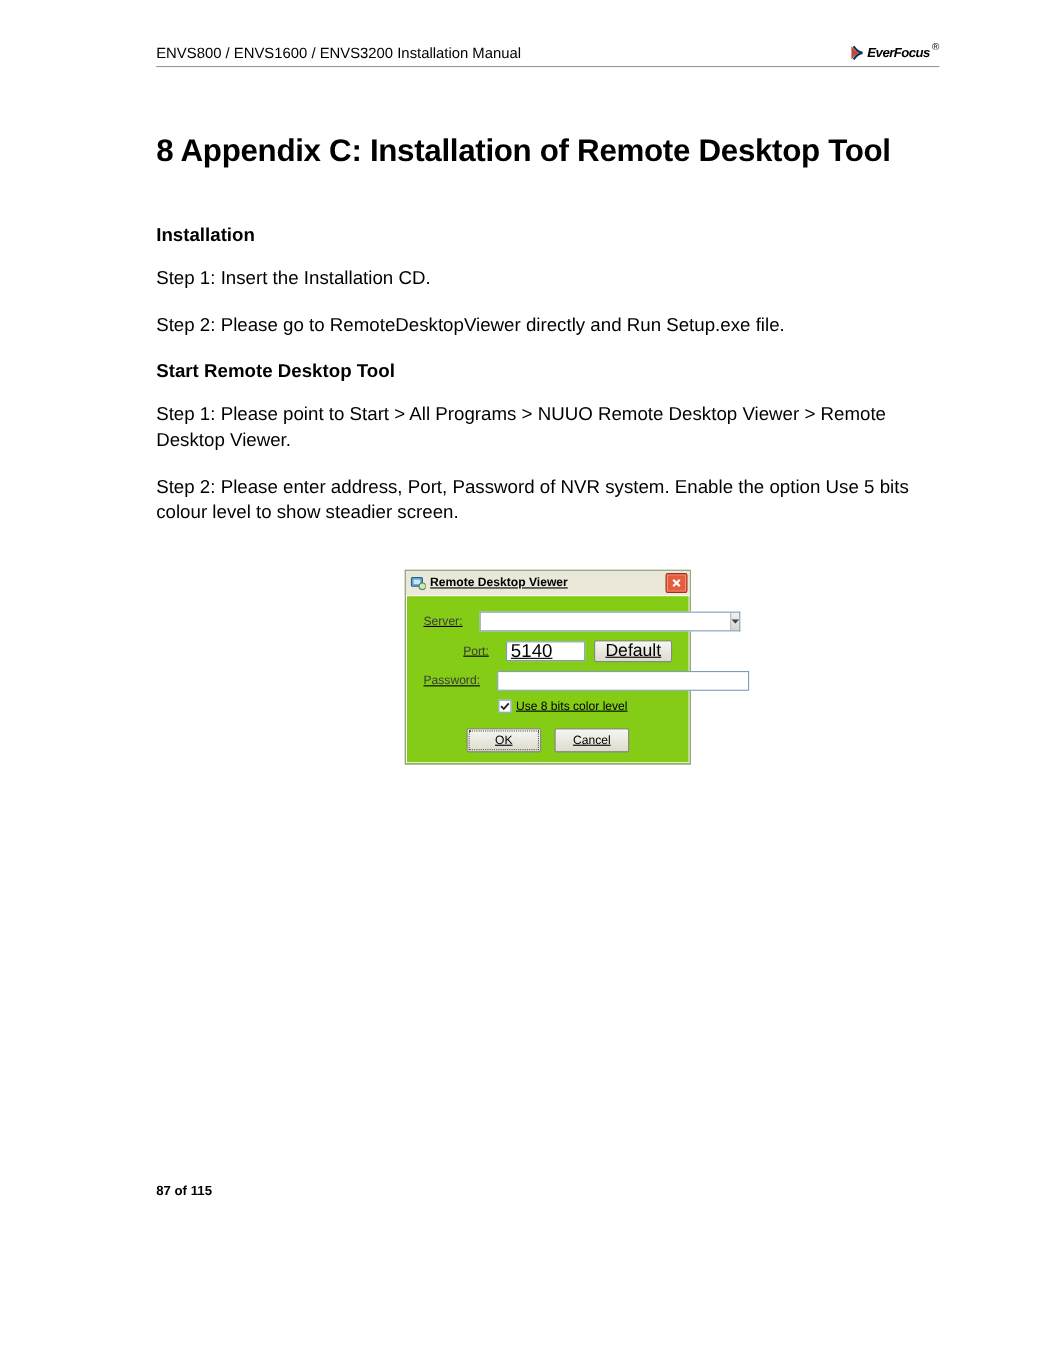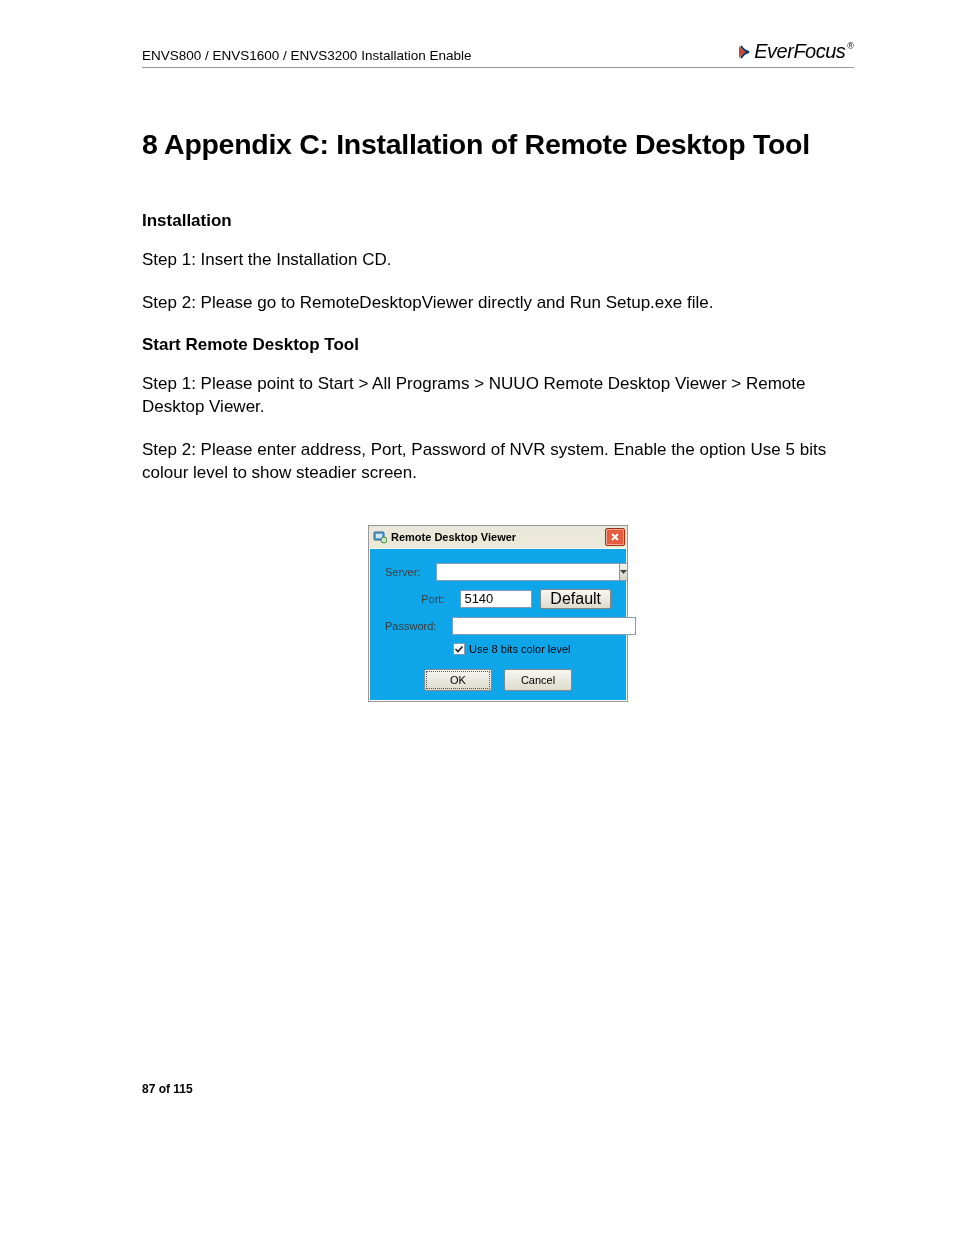--- a/index.html
+++ b/index.html
@@ -30,21 +30,21 @@
   }
   .brand {
     display: flex;
     align-items: center;
     gap: 2px;
   }
   .brand-icon {
     width: 16px; height: 16px;
     display:inline-block;
   }
-  .brand-text { font-weight: normal; font-size: 20px; font-style: italic; letter-spacing: -0.5px; }
+  .brand-text { font-weight: bold; font-size: 12px; font-style: italic; letter-spacing: -0.5px; }
   .brand-reg { font-size: 9px; position: relative; top: -6px; color:#000;}
   h1.title {
     font-size: 28.5px;
     font-weight: bold;
     margin: 0 0 50px 0;
     letter-spacing: -0.3px;
   }
   h2.sub {
     font-size: 17px;
     font-weight: bold;
@@ -56,26 +56,27 @@
     margin: 0 0 20px 0;
   }
   .dialog-wrap {
     display:flex;
     justify-content:center;
     margin-top: 40px;
   }
   
   .dlg {
     width: 258px;
-    background: #0ea5e9;
+    background: #84cc16;
     border: 1px solid #999;
     box-shadow: 0 0 0 1px #fff inset;
     font-family: Tahoma, Arial, sans-serif;
     font-size: 11px;
     color: #000;
+    text-decoration: underline;
   }
   .dlg-titlebar {
     height: 22px;
     background: linear-gradient(#e9e7da, #ece9d8);
     display:flex;
     align-items:center;
     justify-content:space-between;
     padding: 0 2px 0 4px;
     border-bottom: 1px solid #fff;
   }
@@ -106,21 +107,21 @@
   .form-row label.fld {
     width: 62px;
     text-align: right;
     padding-right: 16px;
     color:#3b3b3b;
   }
   .txt {
     height: 18px;
     border: 1px solid #7f9db9;
     background:#fff;
-    font-size:13px;
+    font-size:17px;
     padding: 0 3px;
     box-sizing:border-box;
   }
   .server-input { flex:1; }
   .combo-btn {
     width:16px; height:18px;
     border:1px solid #7f9db9;
     border-left:none;
     background: linear-gradient(#f3f3ef,#d8d5c7);
     display:flex; align-items:center; justify-content:center;
@@ -176,21 +177,21 @@
     font-weight:bold;
     margin-top: 380px;
   }
 </style>
 </head>
 <body>
 
 <div class="page">
 
   <div class="hdr">
-    <div class="hdr-left">ENVS800 / ENVS1600 / ENVS3200 Installation Enable</div>
+    <div class="hdr-left">ENVS800 / ENVS1600 / ENVS3200 Installation Manual</div>
     <div class="brand">
       <span class="brand-icon">
         <svg width="16" height="16" viewBox="0 0 16 16">
           <path d="M3 2 Q3 8 3 14 Q6 10 10 8 Q6 6 3 2 Z" fill="#c43"></path>
           <path d="M5 2 Q8 7 13 8 Q8 9 5 14" fill="none" stroke="#06345f" stroke-width="2"></path>
         </svg>
       </span>
       <span class="brand-text">EverFocus</span>
       <span class="brand-reg">®</span>
     </div>

